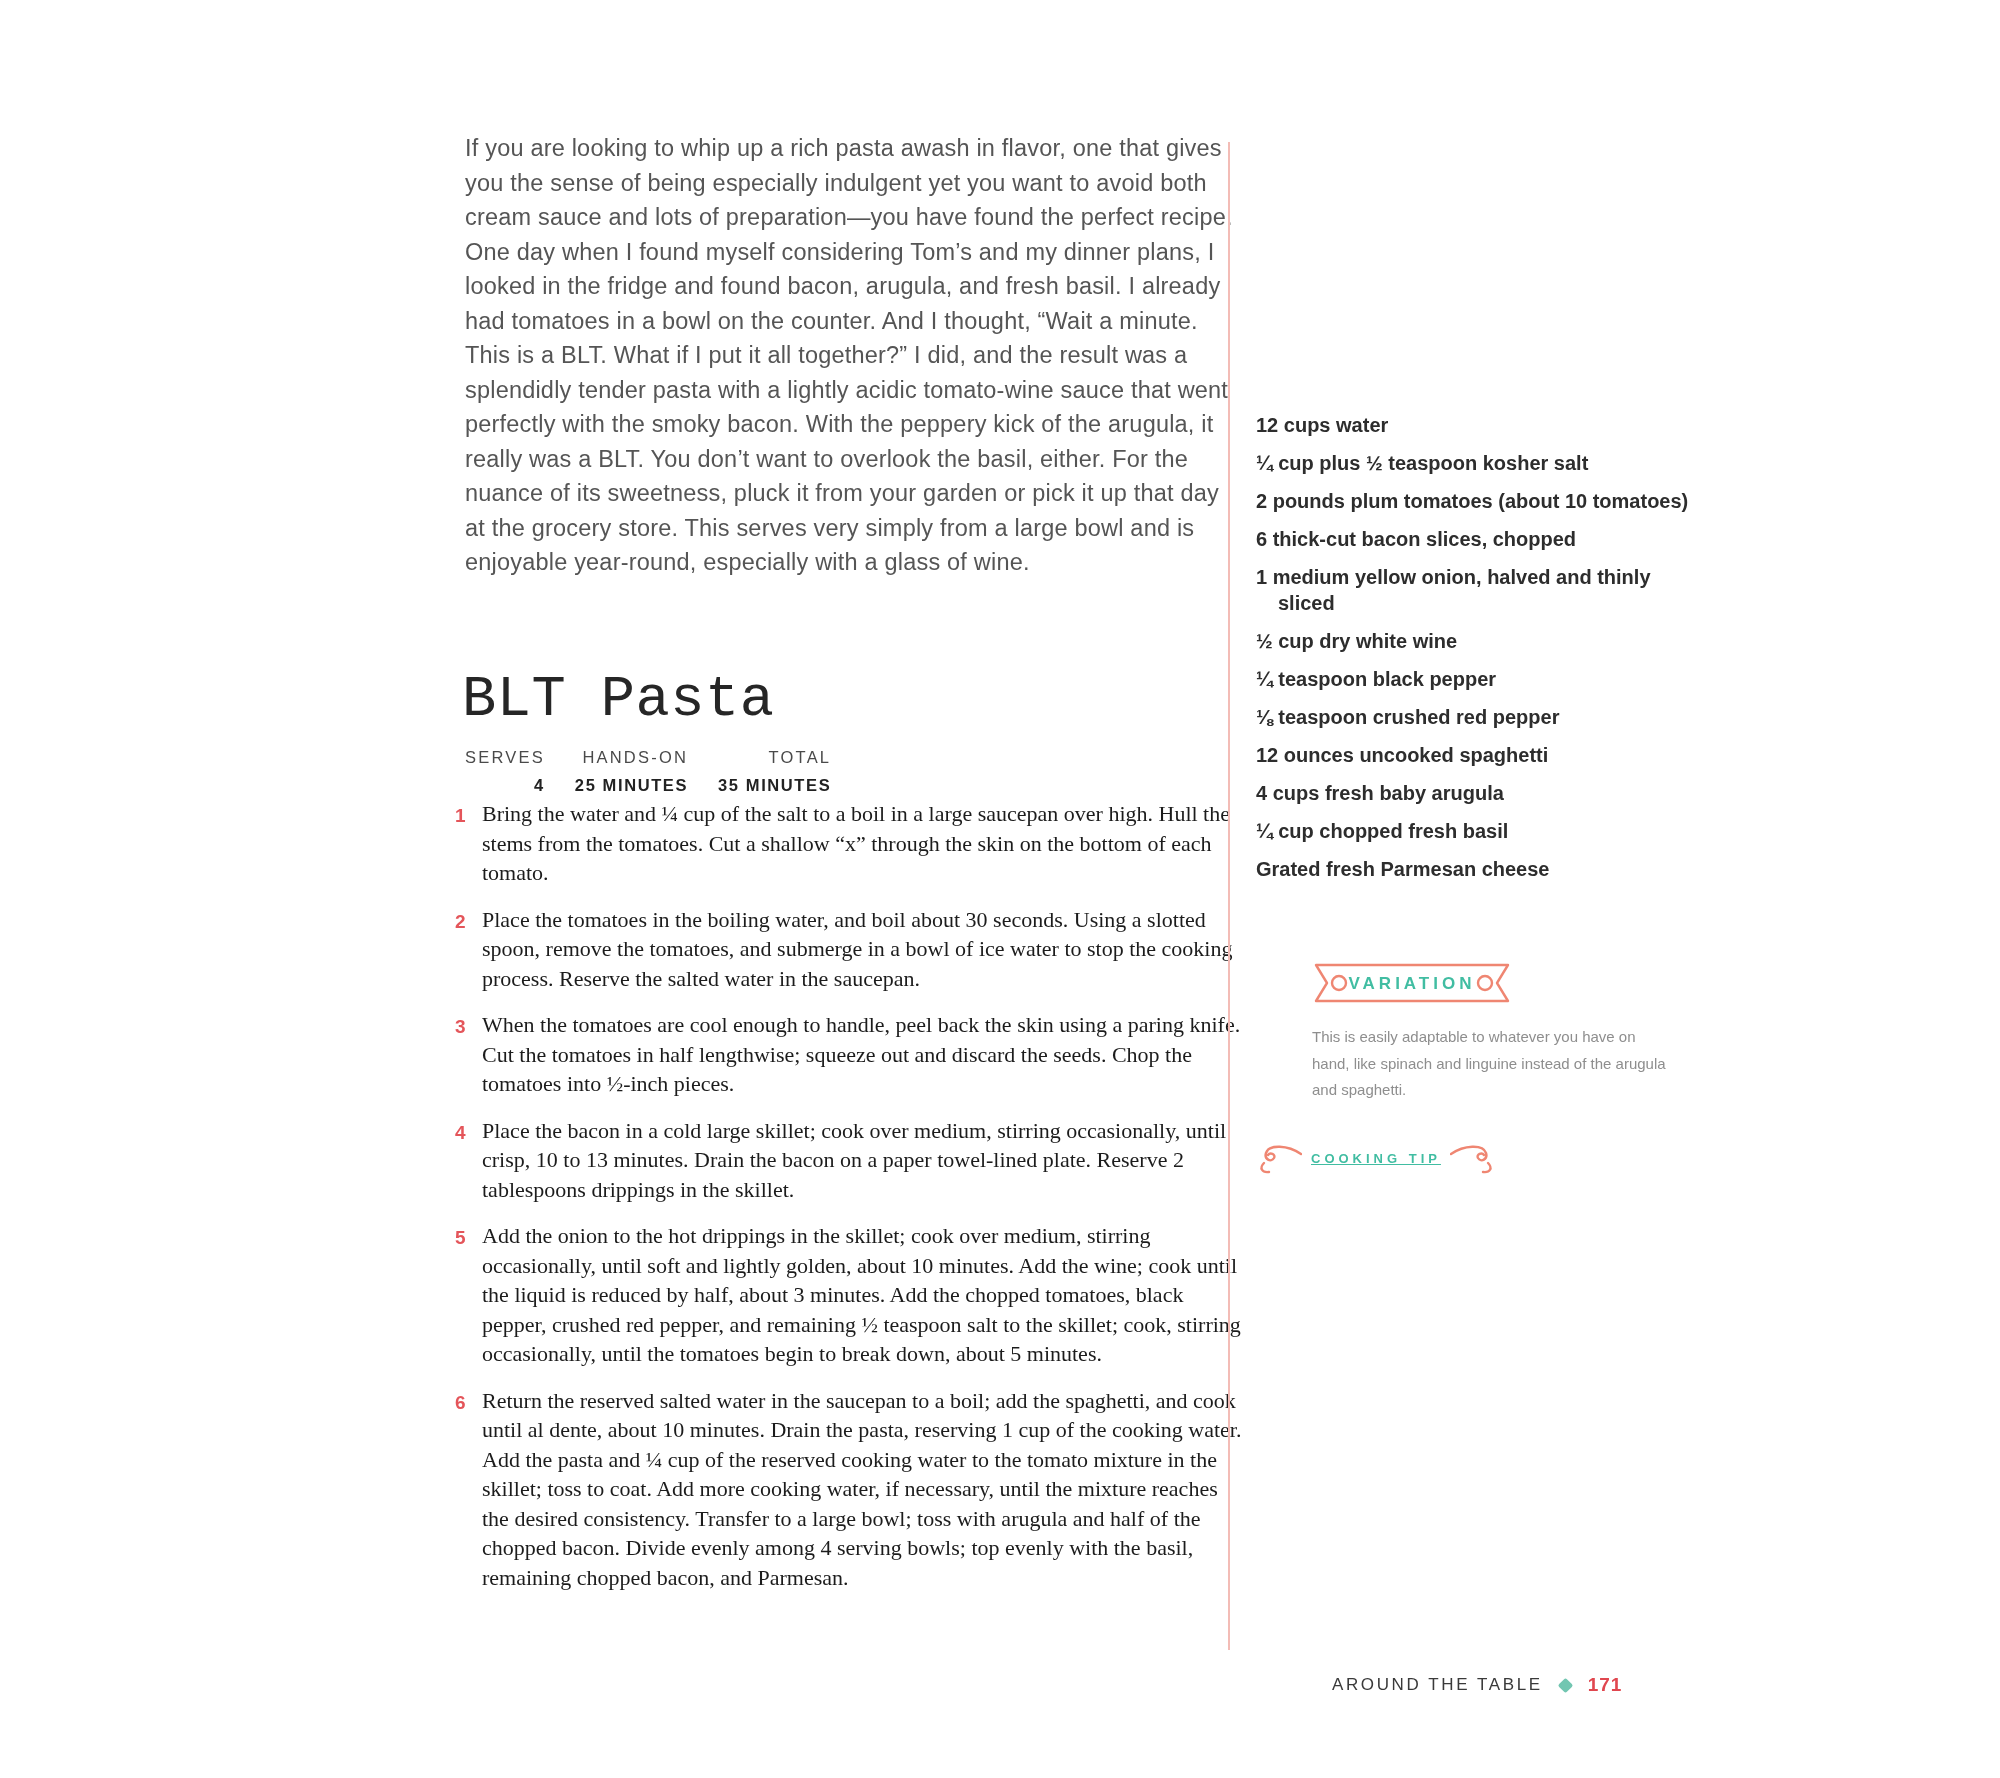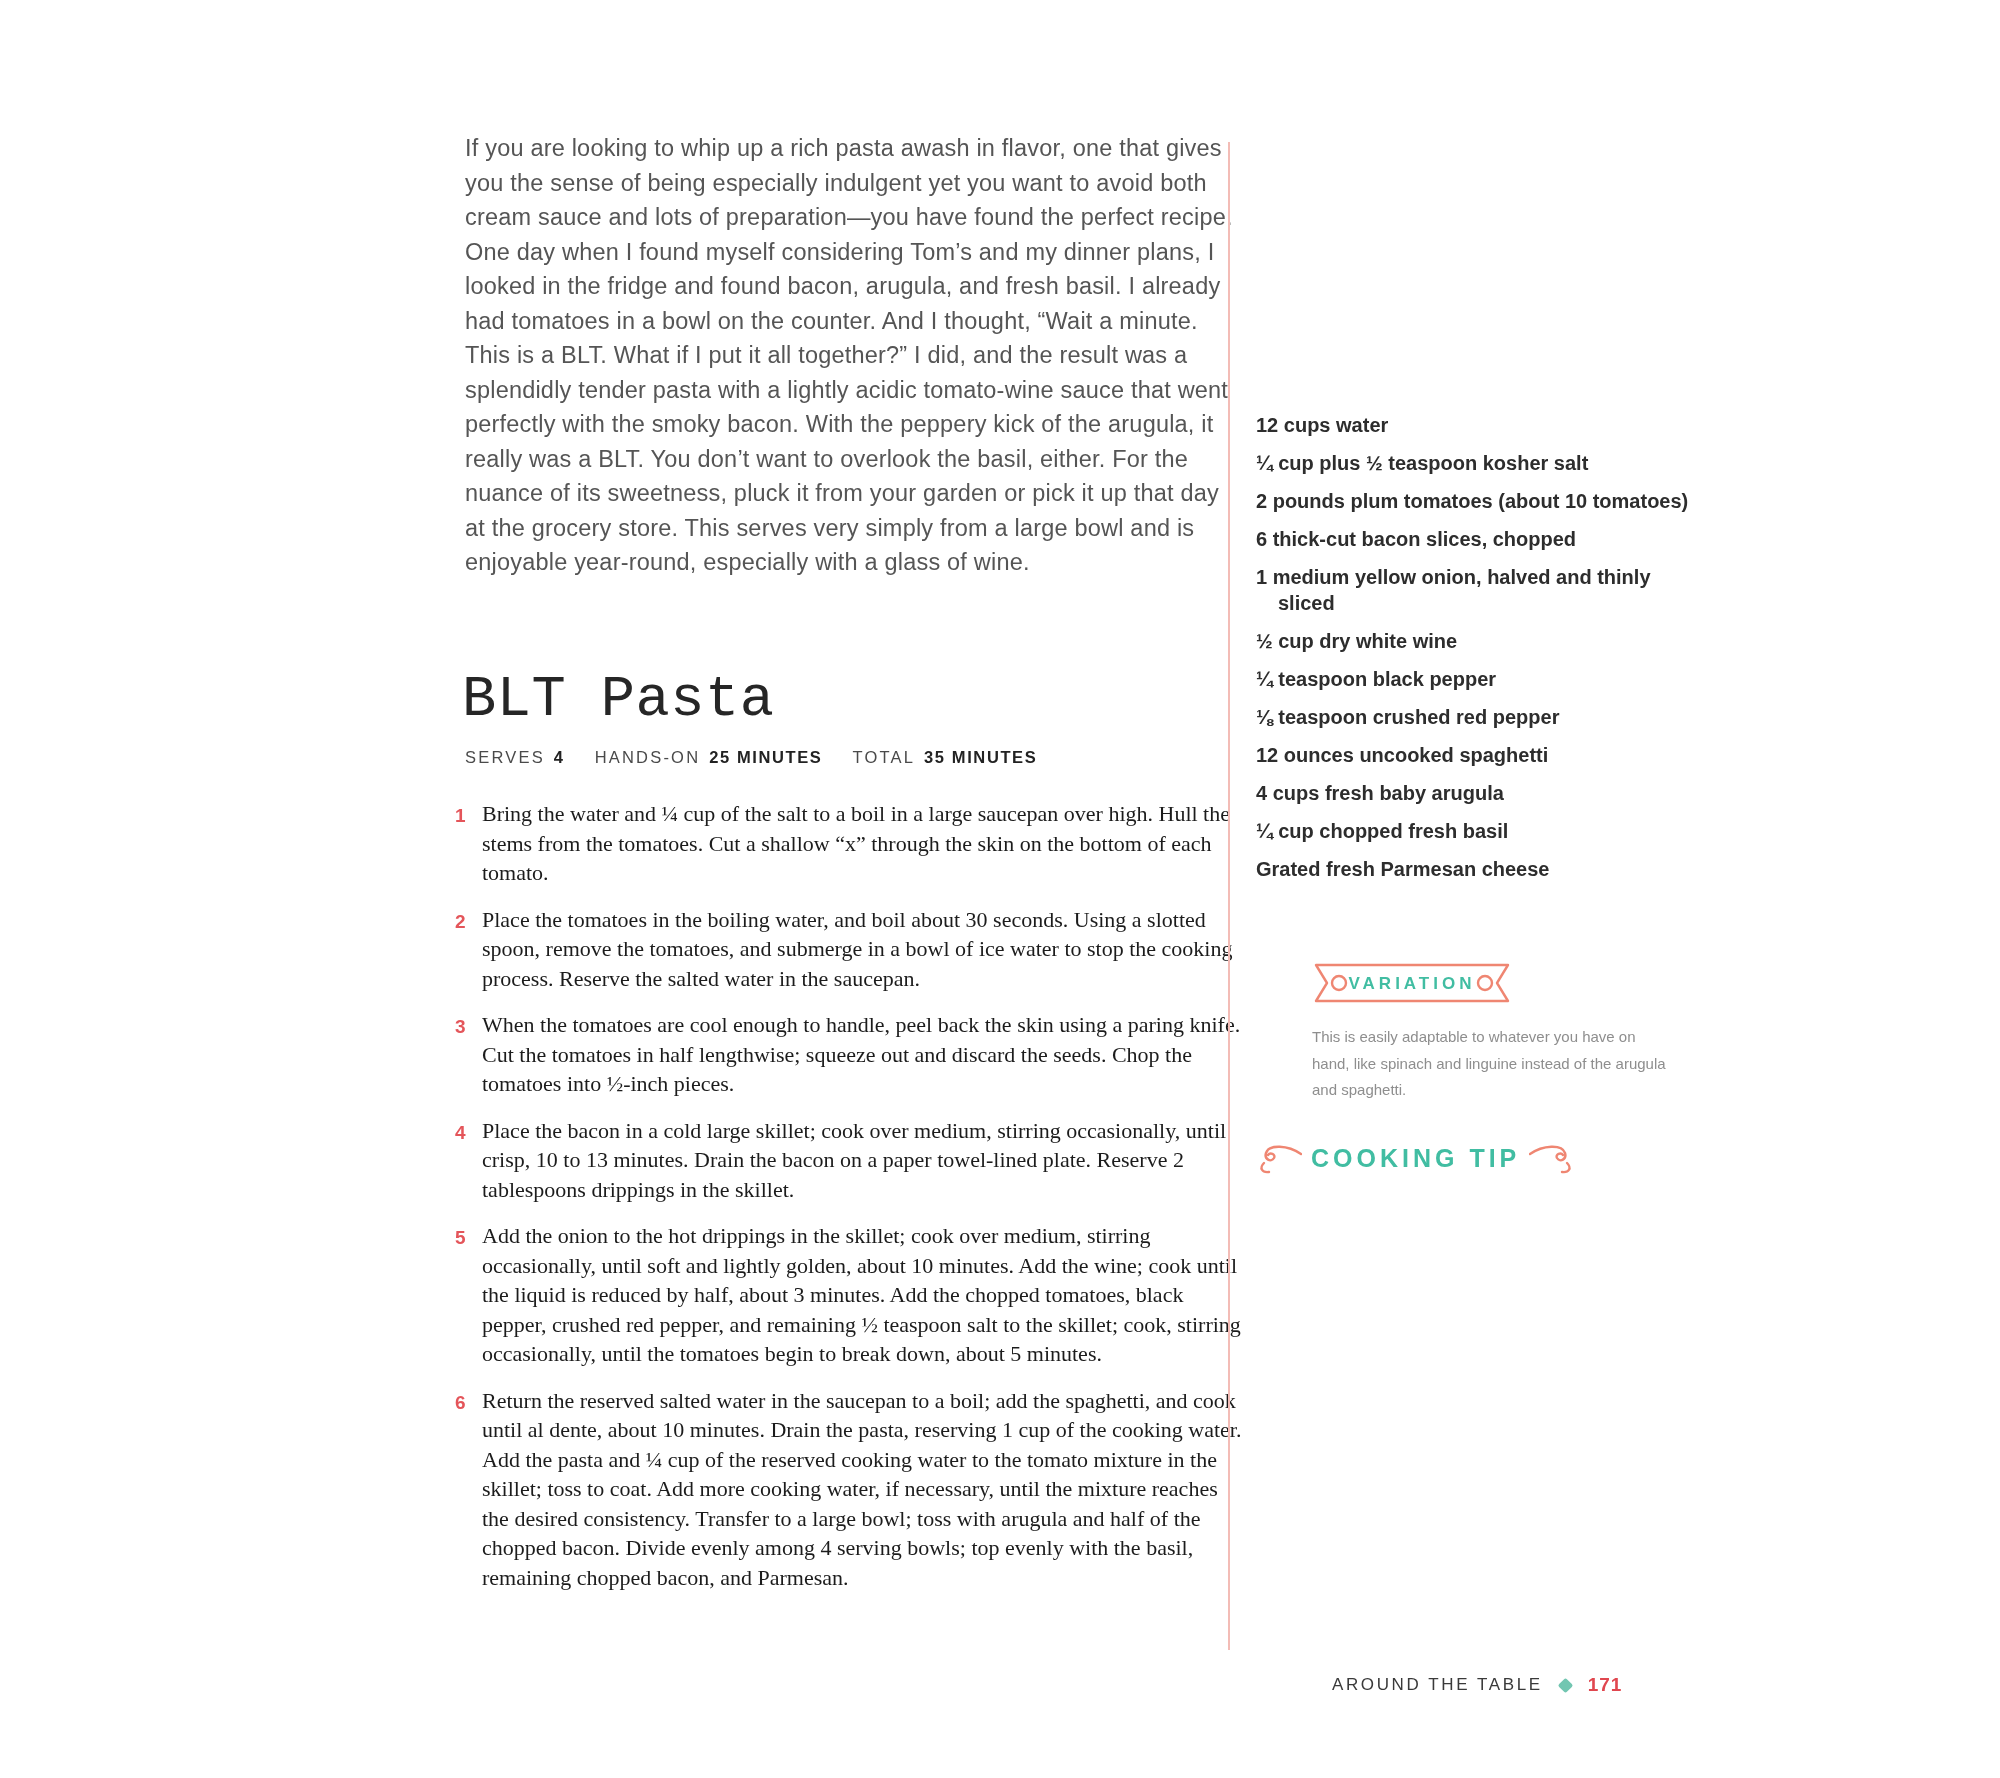--- a/index.html
+++ b/index.html
@@ -18,21 +18,21 @@
   }
   .title {
     position:absolute; left:462px; top:668px; margin:0;
     font-family:Liberation Mono, monospace; font-weight:500;
     font-size:57px; color:#262626; letter-spacing:0.5px;
   }
   .meta {
     position:absolute; left:465px; top:748px;
     display:flex; align-items:baseline; gap:30px;
   }
-  .meta-item { display:flex; align-items:flex-end; gap:9px; }
+  .meta-item { display:flex; align-items:flex-end; gap:9px;flex-direction:column; }
   .meta-label { font-size:16.5px; letter-spacing:2.2px; color:#4a4a4a; }
   .meta-value { font-size:16.5px; letter-spacing:1.6px; font-weight:bold; color:#222222; }
 
   .steps {
     position:absolute; left:455px; top:799px; width:788px;
     margin:0; padding:0; list-style:none;
   }
   .step {
     position:relative; padding-left:27px; margin-bottom:17px;
     font-family:"Liberation Serif", serif;
@@ -67,21 +67,21 @@
   .note {
     margin:18px 0 0 0; width:362px;
     font-size:15px; line-height:26.5px; color:#8e8e8e;
   }
 
   .cooking-tip { position:absolute; left:1256px; top:1138px; width:455px; }
   .tip-header { display:flex; align-items:center; gap:9px; height:40px; }
   .swirl { display:inline-flex; }
   .swirl.right svg { transform:scaleX(-1); }
   .tip-label {
-    font-weight:bold; font-size:25px; letter-spacing:4px; color:#41bda2;
+    font-weight:bold; font-size:13px; letter-spacing:4px; color:#41bda2;text-decoration:underline;
   }
   .cooking-tip .note { margin-top:10px; }
 
   
   .footer {
     position:absolute; left:1332px; top:1674px;
     display:flex; align-items:center; gap:17px;
   }
   .footer-section { font-size:17px; letter-spacing:2.6px; color:#3a3a3a; }
   .diamond {

